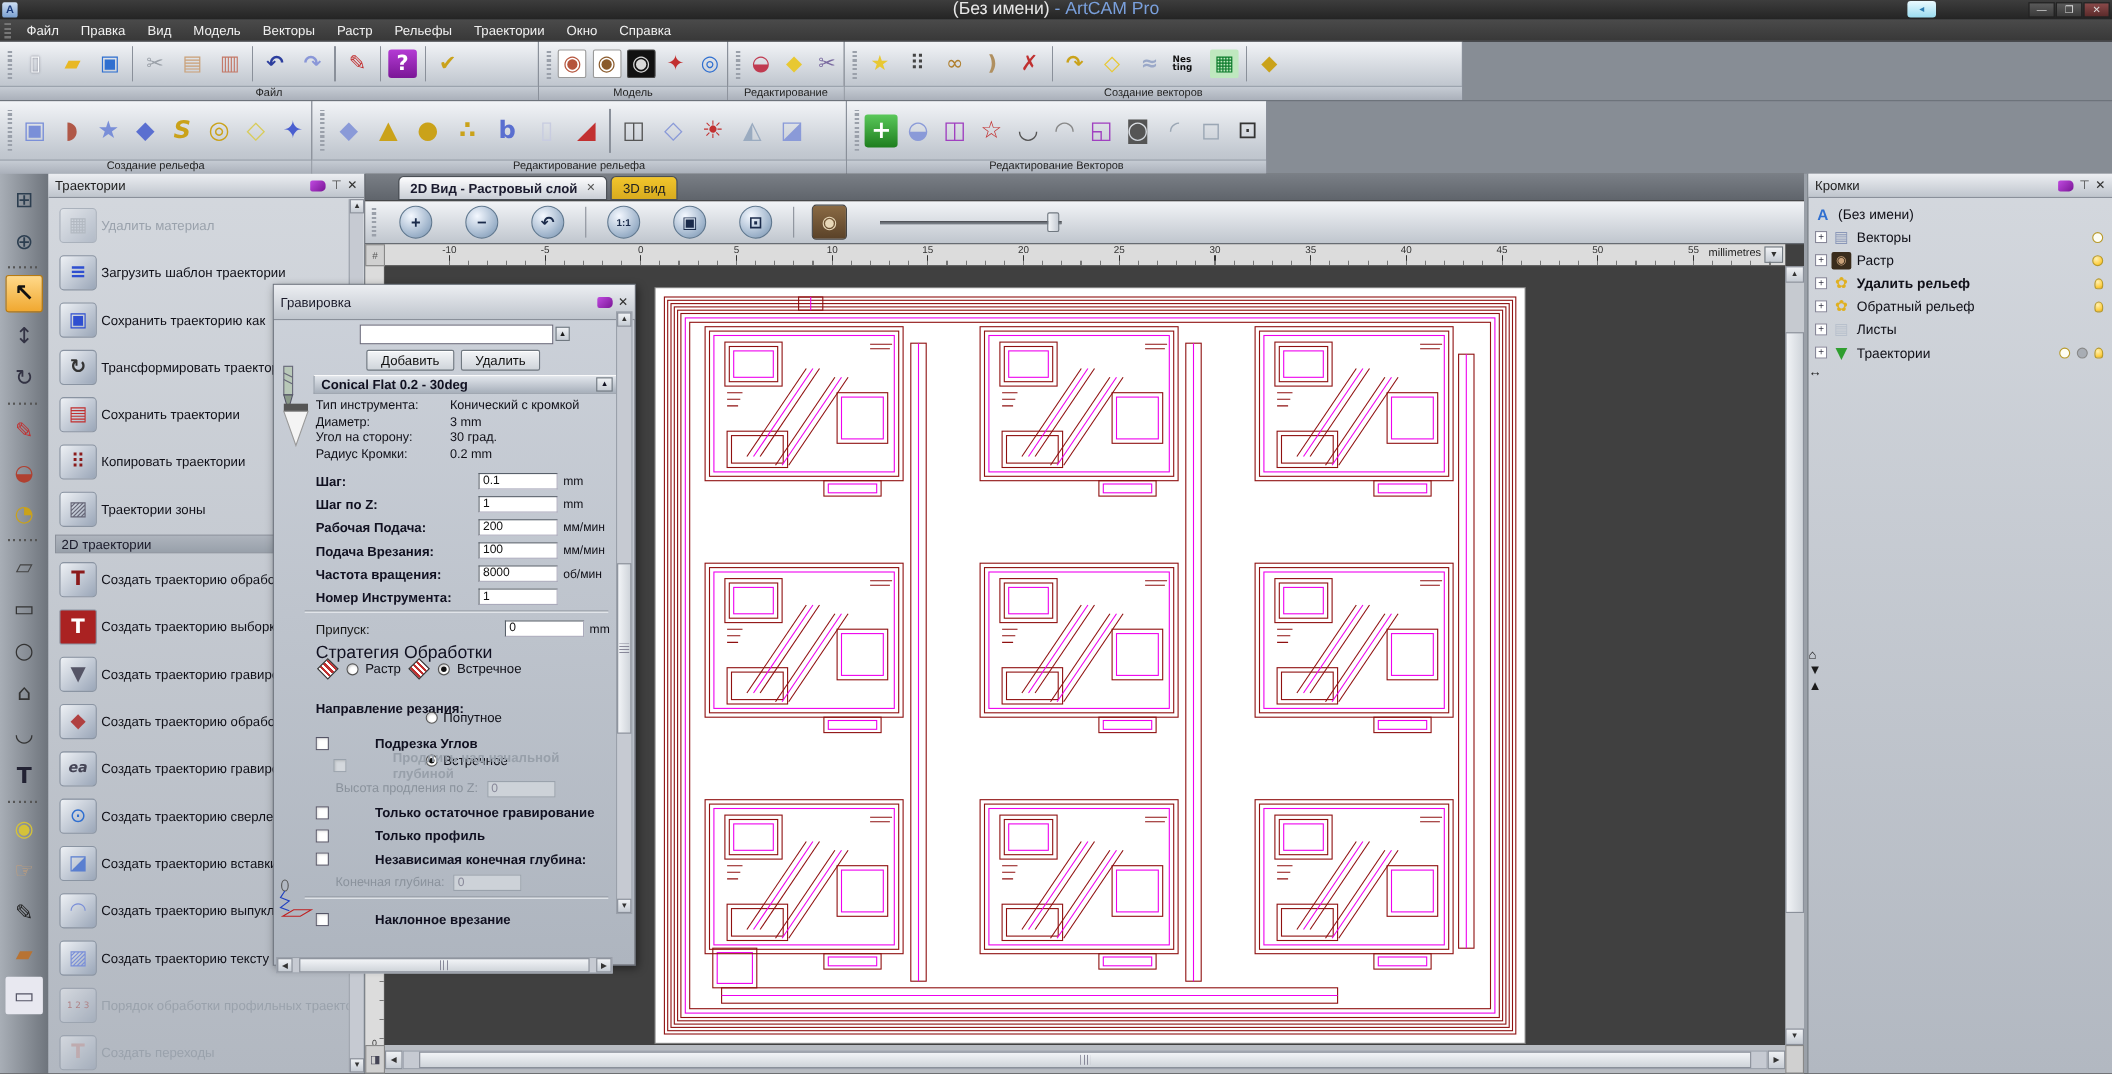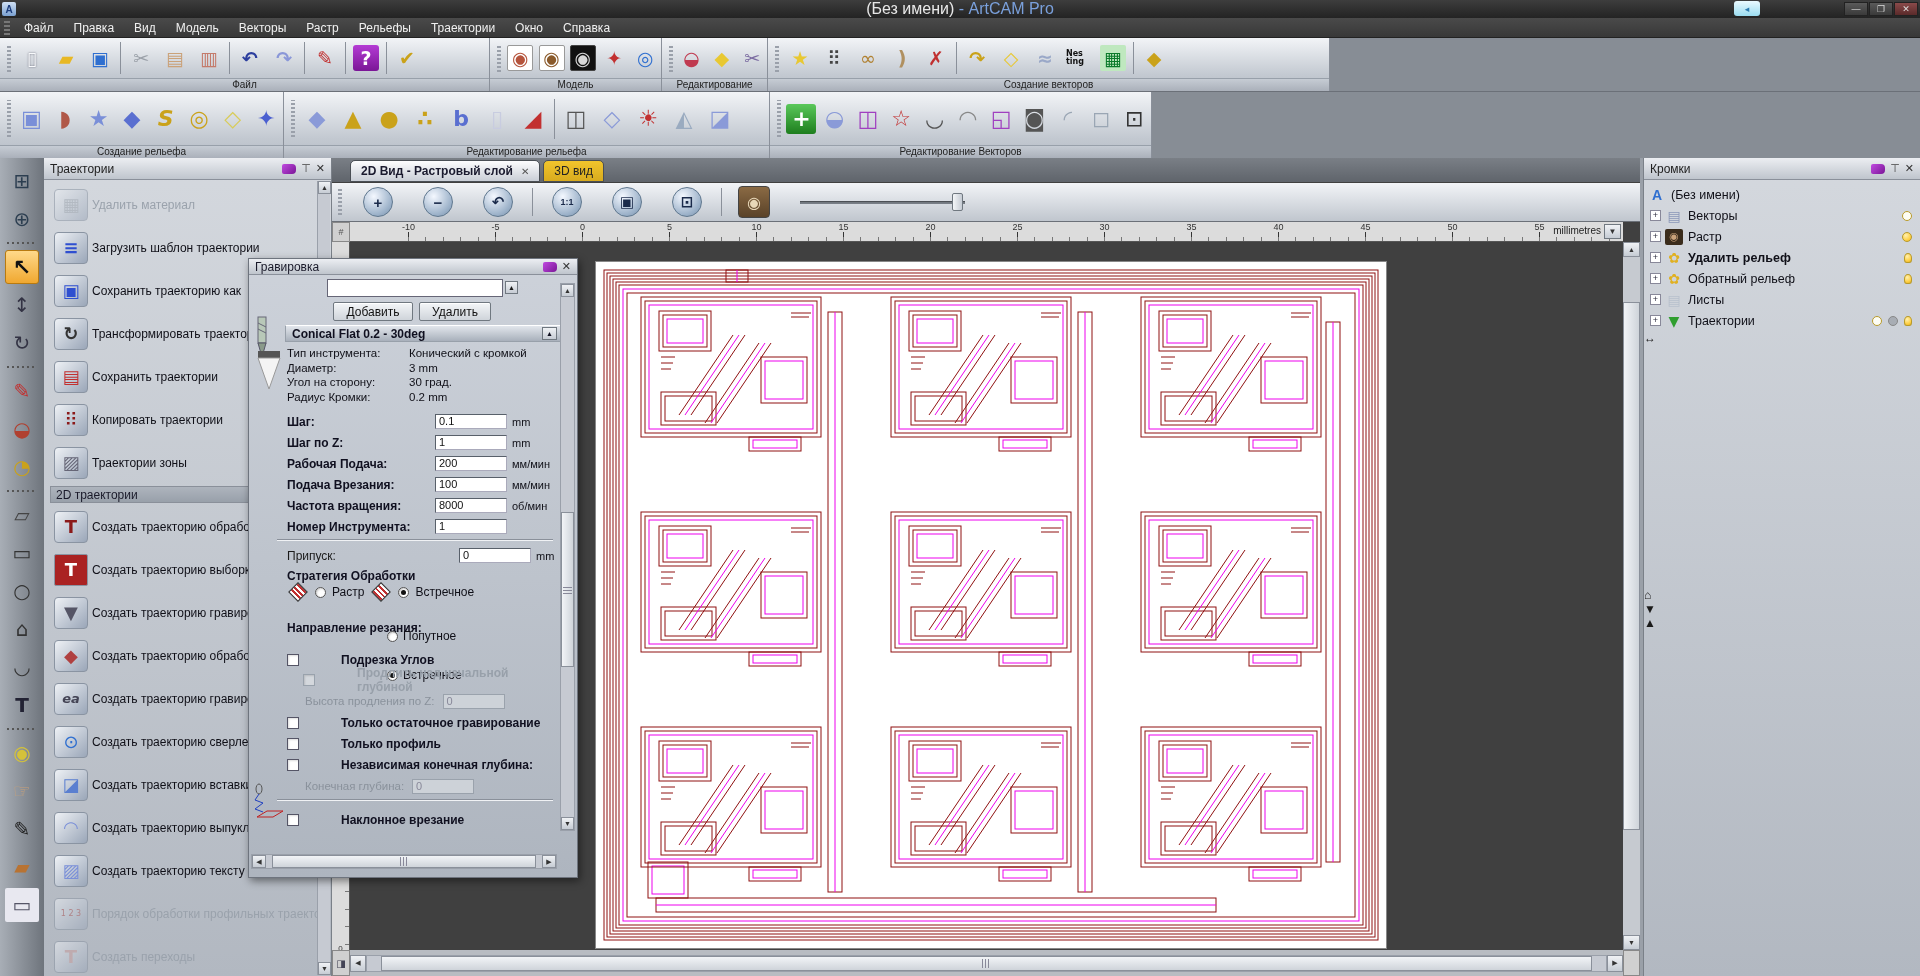--- a/index.html
+++ b/index.html
@@ -55,21 +55,21 @@
   .tp-item .lbl{font-size:12px;color:#101018;}
   .tp-item.dis .lbl{color:#9aa2ac;}
   .tp-item.dis .tpicon{opacity:.55;}
   .tp-sec{height:17px;margin:2px 4px 2px 6px;background:linear-gradient(180deg,#aeb4bd,#98a0aa);border:1px solid #8a909a;display:flex;align-items:center;padding-left:5px;font-size:12px;color:#1a1a2a;}
   #tp-scroll{position:absolute;right:1px;top:23px;width:13px;bottom:1px;background:#c6cad2;border-left:1px solid #9aa0aa;}
   .scr-btn{width:13px;height:13px;background:linear-gradient(#f0f2f5,#c6ccd4);border:1px solid #8a909a;font-size:7px;color:#333;display:flex;align-items:center;justify-content:center;}
   #tp-scroll .dn{position:absolute;bottom:0;}
 
   
   #viewport{position:absolute;left:332px;top:158px;width:1308px;bottom:0;background:#404040;}
-  #tabbar{position:absolute;left:0;top:0;right:0;height:24px;background:linear-gradient(180deg,#7a7f86,#5f646b);display:flex;align-items:flex-end;padding-left:18px;}
+  #tabbar{position:absolute;left:0;top:0;right:0;height:24px;background:linear-gradient(180deg,#7a7f86,#5f646b);display:flex;align-items:flex-end;padding-left:30px;}
   .tab{height:22px;display:flex;align-items:center;padding:0 10px;font-size:12px;border-radius:5px 5px 0 0;border:1px solid #4a4f55;margin-right:3px;}
   .tab.active{background:linear-gradient(180deg,#fdfdfe,#c9ced6);font-weight:bold;color:#1a1a2e;}
   .tab .x{margin-left:8px;font-size:10px;color:#555;}
   .tab.yellow{background:linear-gradient(180deg,var(--accent-tab),#d8ab1e);color:#222;}
   #zoombar{position:absolute;left:0;top:25px;right:0;height:39px;background:linear-gradient(180deg,#f2f4f7,#c0c6ce);border-bottom:1px solid #6b7078;display:flex;align-items:center;}
   #zoombar::before{content:"";width:4px;height:26px;margin:0 6px;background:repeating-linear-gradient(0deg,#9aa0aa 0 2px,transparent 2px 4px);}
   .zbtn{width:30px;height:30px;border-radius:50%;margin:0 15px;background:radial-gradient(circle at 35% 30%,#f4f8ff,#9ab0c8 70%,#7a90a8);border:1px solid #60788f;display:flex;align-items:center;justify-content:center;font-size:15px;color:#1a2a4a;font-weight:bold;}
   .zbtn.small-txt{font-size:9px;}
   .zsep{width:1px;height:28px;background:#8a909a;margin:0 4px;}
   #zoom-object{width:32px;height:32px;border-radius:4px;margin:0 12px;background:linear-gradient(#8a6a44,#5a4228);border:1px solid #444;display:flex;align-items:center;justify-content:center;color:#e8d8b8;font-size:16px;}
@@ -97,21 +97,21 @@
   #hscroll .corner{width:18px;height:100%;background:#d0d0d0;border:1px solid #888;font-size:10px;color:#445;display:flex;align-items:center;justify-content:center;}
   #hscroll .scr-btn{width:16px;height:17px;}
   #hscroll .track{position:relative;flex:1;height:17px;background:#c6cad2;border:1px solid #9aa0aa;}
   #hscroll .thumb{position:absolute;left:14px;right:14px;top:0;bottom:0;background:linear-gradient(180deg,#f2f4f7,#cfd4da);border:1px solid #8a909a;display:flex;align-items:center;justify-content:center;}
   .gripv{width:9px;height:9px;background:repeating-linear-gradient(90deg,#889 0 1px,transparent 1px 3px);}
   .mr{stroke:var(--toolpath-red);fill:none;stroke-width:1;}
   .mg{stroke:var(--toolpath-magenta);fill:none;stroke-width:1;}
 
   
   #dialog{position:absolute;left:248px;top:258px;width:330px;height:620px;background:linear-gradient(180deg,#cdd2da,#aeb5bf);border:1px solid #6e747e;box-shadow:2px 3px 8px #0007;z-index:50;}
-  #dlg-title{height:16px;background:linear-gradient(180deg,#eceef2,#bfc5cd);border-bottom:1px solid #8a909a;display:flex;align-items:center;padding:0 6px;font-size:12px;color:#1a1a2a;}
+  #dlg-title{height:32px;background:linear-gradient(180deg,#eceef2,#bfc5cd);border-bottom:1px solid #8a909a;display:flex;align-items:center;padding:0 6px;font-size:12px;color:#1a1a2a;}
   #dlg-body{position:relative;width:100%;height:598px;}
   .abs{position:absolute;}
   #dlg-list{left:78px;top:4px;width:176px;height:18px;background:#fff;border:1px solid #667;}
   #dlg-listbtn{left:256px;top:6px;width:13px;height:13px;background:linear-gradient(#f0f2f5,#c6ccd4);border:1px solid #707880;font-size:7px;display:flex;align-items:center;justify-content:center;}
   .btn3d{height:19px;background:linear-gradient(180deg,#f4f6f8,#cfd4da);border:1px solid #707880;border-radius:2px;font-size:12px;color:#111;display:flex;align-items:center;justify-content:center;box-shadow:inset 0 1px 0 #fff;}
   #btn-add{left:84px;top:27px;width:80px;}
   #btn-del{left:170px;top:27px;width:72px;}
   #drill-icon{left:3px;top:40px;}
   #sec-header{left:36px;top:50px;width:276px;height:17px;background:linear-gradient(180deg,#e2e6ec,#a8b0bb);border:1px solid #98a0aa;border-top-color:#fff;display:flex;align-items:center;padding:0 3px 0 6px;font-weight:bold;font-size:12px;color:#101020;}
   #sec-header .up{margin-left:auto;width:15px;height:13px;background:linear-gradient(#f0f2f5,#c6ccd4);border:1px solid #707880;font-size:7px;display:flex;align-items:center;justify-content:center;}
@@ -121,21 +121,21 @@
   #cone-icon{left:6px;top:74px;}
   #dlg-fields{left:38px;top:136px;width:286px;}
   .drow{display:grid;grid-template-columns:148px 72px auto;align-items:center;height:21px;}
   .drow .dlab{font-weight:bold;font-size:12px;color:#101020;}
   .dinput{height:15px;background:#fff;border:1px solid #58606a;border-bottom-color:#aab;border-right-color:#aab;font-size:11px;padding:0 3px;line-height:13px;color:#111;}
   .dinput.dis{background:#cdd2d8;color:#889;border-color:#9aa2ac;}
   .dunit{font-size:11px;padding-left:5px;color:#101018;}
   .dsep{left:28px;width:276px;height:2px;border-top:1px solid #8a909a;border-bottom:1px solid #f0f2f5;}
   #sep1{top:264px;} #sep2{top:524px;}
   #row-allow{left:38px;top:270px;width:286px;grid-template-columns:172px 72px auto;display:grid;align-items:center;height:21px;}
-  #strategy-label{left:38px;top:294px;font-weight:bold;font-size:12px;color:#101020;}
+  #strategy-label{left:38px;top:294px;font-weight:normal;font-size:16px;color:#101020;}
   #strategy-row{left:38px;top:310px;display:flex;align-items:center;gap:6px;}
   .diam{width:14px;height:14px;transform:rotate(45deg);border:1px solid #333;background:repeating-linear-gradient(0deg,#fff 0 2px,#c03030 2px 4px);margin:0 4px;}
   .diam.offset{background:repeating-linear-gradient(0deg,#c03030 0 2px,#fff 2px 4px);}
   .rad{width:11px;height:11px;border-radius:50%;background:#fff;border:1px solid #555;box-shadow:inset 1px 1px 2px #0003;flex:0 0 11px;}
   .rad.on{position:relative;}
   .rad.on::after{content:"";position:absolute;left:2px;top:2px;width:5px;height:5px;border-radius:50%;background:#111;}
   .rlbl{font-size:12px;color:#101018;}
   #dir-label{left:38px;top:346px;font-weight:bold;font-size:12px;color:#101020;}
   #dir-radios{left:138px;top:334px;display:flex;flex-direction:column;gap:5px;}
   #dir-radios .opt{display:flex;align-items:center;gap:5px;margin-top:20px;}

